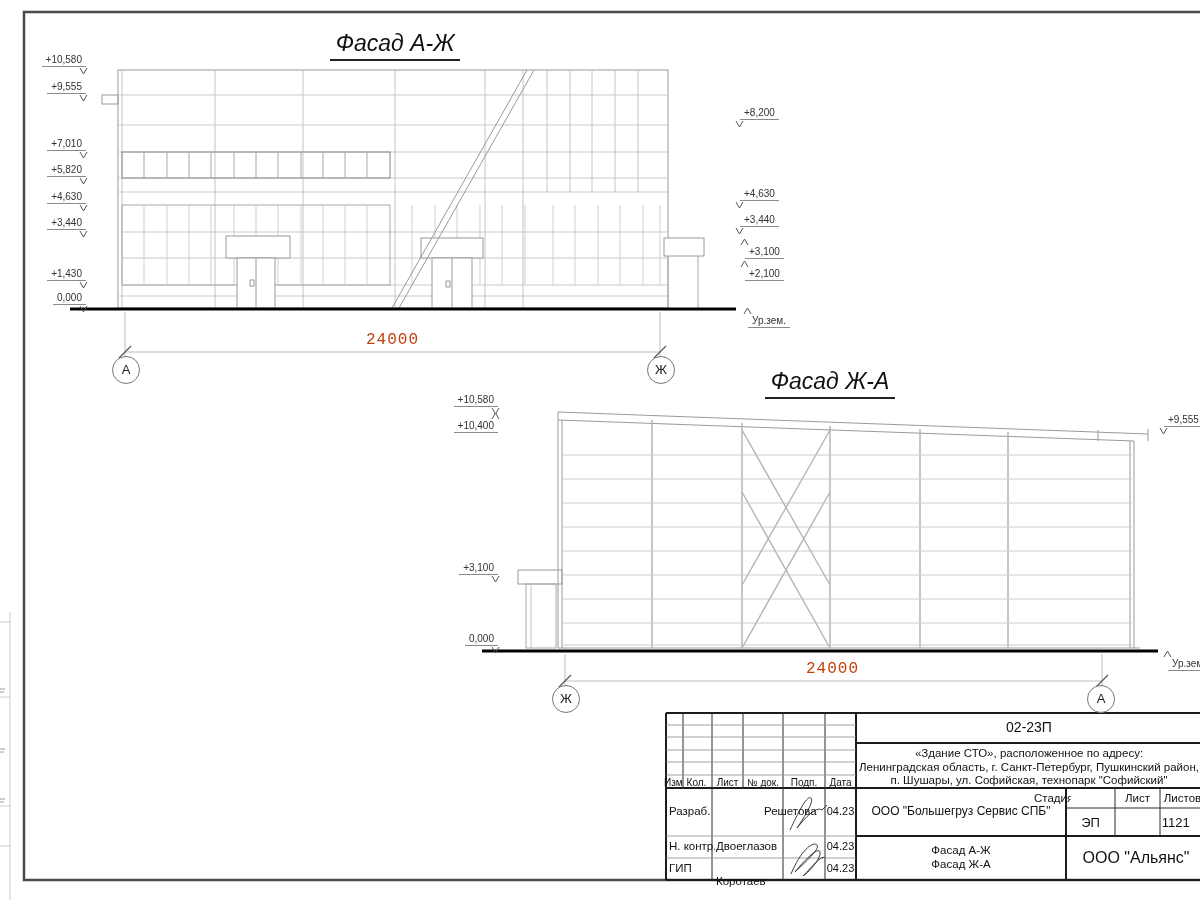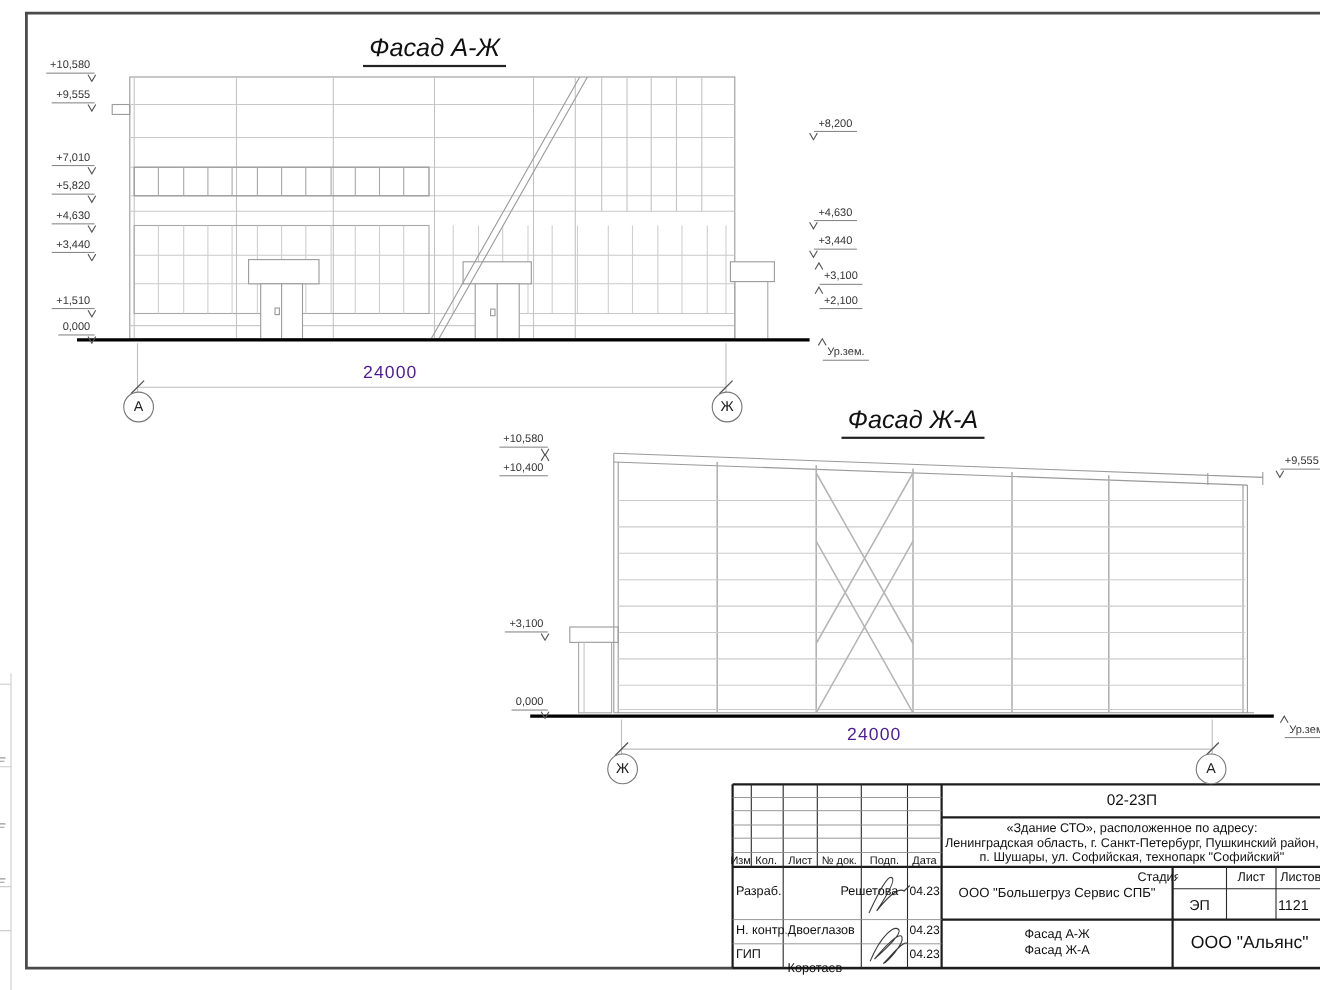--- a/index.html
+++ b/index.html
@@ -1,21 +1,21 @@
 <!DOCTYPE html>
 <html><head>
 <meta charset="utf-8">
 <style>
   html,body{margin:0;padding:0;background:#fff;}
   #sheet{position:relative;width:1200px;height:900px;background:#fff;overflow:hidden;
          font-family:"Liberation Sans", sans-serif;}
   svg.lines{position:absolute;left:0;top:0;}
   .ftitle{position:absolute;font-style:italic;font-size:23px;color:#111;text-align:center;}
   .ftitle span{display:inline-block;border-bottom:2px solid #222;padding:0 6px 2px 6px;}
-  .dim{position:absolute;font-size:16px;color:#4c1d95;letter-spacing:1px;}
+  .dim{position:absolute;font-size:16px;color:#c2410c;text-align:center;letter-spacing:1px;font-family:Liberation Mono, monospace;}
   .mark{position:absolute;font-size:10px;color:#333;line-height:11px;white-space:nowrap;}
   .mark .lbl{display:inline-block;border-bottom:1px solid #8a8a8a;padding:0 4px 1px 4px;}
   .mark svg.arr{position:absolute;width:9px;height:8px;}
   .m-dr svg.arr{right:-2px;bottom:-8px;}
   .m-dl svg.arr{left:-5px;bottom:-8px;}
   .m-ur svg.arr{right:-2px;top:-8px;}
   .m-ul svg.arr{left:-5px;top:-8px;}
   .ta-r{text-align:right;}
   .axis{position:absolute;width:26px;height:26px;border:1.3px solid #777;border-radius:50%;
         background:#fff;text-align:center;line-height:25px;font-size:13px;color:#222;}
@@ -128,21 +128,21 @@
       </svg></div>
   <div class="mark m-dr ta-r" style="left:28px;top:164px;width:58px;"><span class="lbl">+5,820</span><svg class="arr" viewBox="0 0 9 8">
         <path d="M1,1 L4.5,7 L8,1" stroke="#555" stroke-width="1" fill="none"></path>
       </svg></div>
   <div class="mark m-dr ta-r" style="left:28px;top:191px;width:58px;"><span class="lbl">+4,630</span><svg class="arr" viewBox="0 0 9 8">
         <path d="M1,1 L4.5,7 L8,1" stroke="#555" stroke-width="1" fill="none"></path>
       </svg></div>
   <div class="mark m-dr ta-r" style="left:28px;top:217px;width:58px;"><span class="lbl">+3,440</span><svg class="arr" viewBox="0 0 9 8">
         <path d="M1,1 L4.5,7 L8,1" stroke="#555" stroke-width="1" fill="none"></path>
       </svg></div>
-  <div class="mark m-dr ta-r" style="left:28px;top:268px;width:58px;"><span class="lbl">+1,510</span><svg class="arr" viewBox="0 0 9 8">
+  <div class="mark m-dr ta-r" style="left:28px;top:268px;width:58px;"><span class="lbl">+1,430</span><svg class="arr" viewBox="0 0 9 8">
         <path d="M1,1 L4.5,7 L8,1" stroke="#555" stroke-width="1" fill="none"></path>
       </svg></div>
   <div class="mark m-dr ta-r" style="left:28px;top:292px;width:58px;"><span class="lbl">0,000</span><svg class="arr" viewBox="0 0 9 8">
         <path d="M1,1 L4.5,7 L8,1" stroke="#555" stroke-width="1" fill="none"></path>
       </svg></div>
 
   <div class="mark m-dl" style="left:740px;top:107px;"><span class="lbl">+8,200</span><svg class="arr" viewBox="0 0 9 8">
         <path d="M1,1 L4.5,7 L8,1" stroke="#555" stroke-width="1" fill="none"></path>
       </svg></div>
   <div class="mark m-dl" style="left:740px;top:188px;"><span class="lbl">+4,630</span><svg class="arr" viewBox="0 0 9 8">

